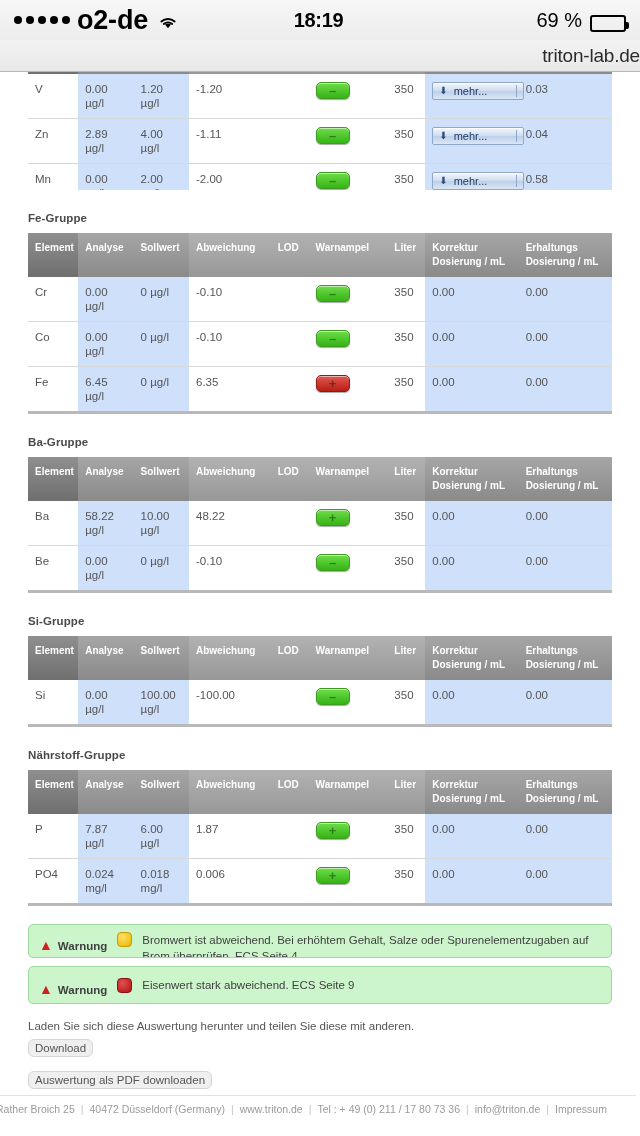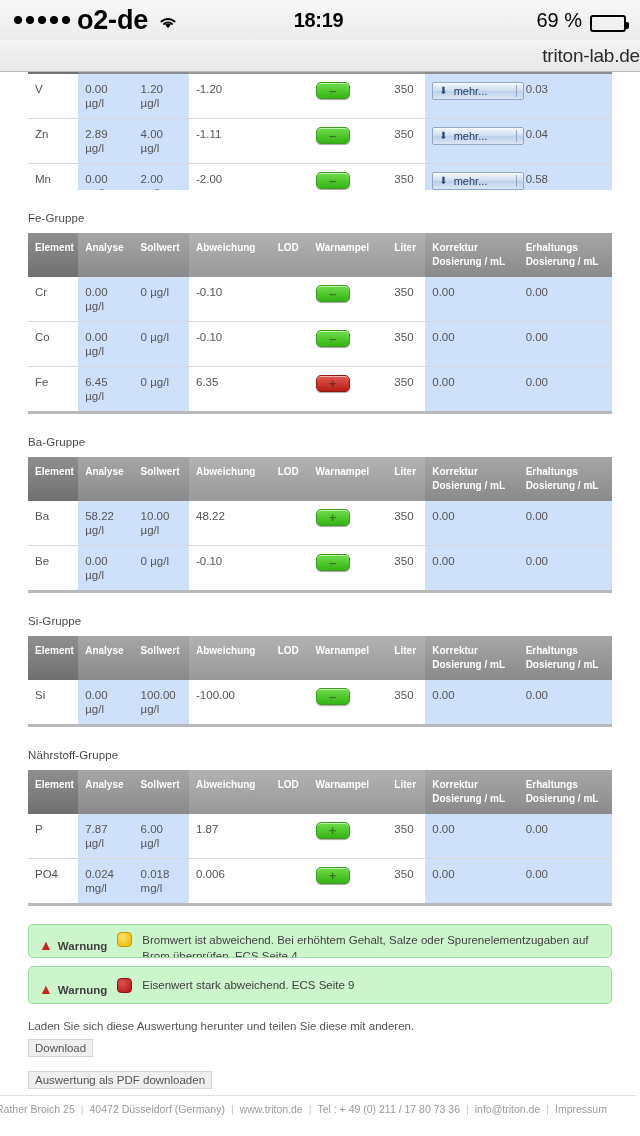--- a/index.html
+++ b/index.html
@@ -105,21 +105,21 @@
   }
   .lamp.green { background:linear-gradient(#6fdc4a,#35b415); border:1px solid #3f9b22; }
   .lamp.red   { background:linear-gradient(#e05a52,#b81d13); border:1px solid #8e1a12; }
   .lamp .sym {
     position:absolute; inset:0; display:flex; align-items:center; justify-content:center;
     font-size:13px; line-height:1; color:rgba(0,0,0,.38); font-weight:bold;
   }
 
   
   .grp-title {
-    font-size:11.5px; color:#4a4a4a; font-weight:normal;
+    font-size:11.5px; color:#4a4a4a; font-weight:bold;
     margin:22px 0 9px 0; letter-spacing:.1px;
   }
 
   
   .mehr-btn {
     display:inline-flex; align-items:center; gap:6px;
     width:92px; height:18px; padding:0 6px;
     border:1px solid #8fa8c8; border-radius:2px;
     background:linear-gradient(#f4f8fd,#cfdcef 48%,#bcd0e9 52%,#dbe6f5);
     font-size:11px; color:#1f3b66;
@@ -149,21 +149,21 @@
   .warn-chip.red    { background:radial-gradient(circle at 35% 30%,#e05050,#b31212); border:1px solid #8e1111; }
   .warn-text { font-size:11.5px; color:#3f3f3f; line-height:16px; }
   .warn-box.clipped { height:34px; align-items:flex-start; }
   .warn-box.clipped .warn-label { padding-top:6px; }
   .warn-box.clipped .warn-text { max-height:16px; }
 
   
   .para { font-size:11.5px; color:#555; margin:14px 0 4px 0; line-height:16px; }
   .lnk-btn {
     display:inline-block; font-size:11.5px; color:#555;
-    background:#efefef; border:1px solid #d5d5d5; border-radius:0;
+    background:#efefef; border:1px solid #d5d5d5; border-radius:6px;
     padding:2px 6px; margin:0 0 0 0;
   }
   .lnk-btn.wide { margin-top:14px; }
 
   
   .footer {
     position:absolute; left:0; bottom:0; width:100%;
     border-top:1px solid #e2e2e2;
     height:41px;
     padding-top:7px;

